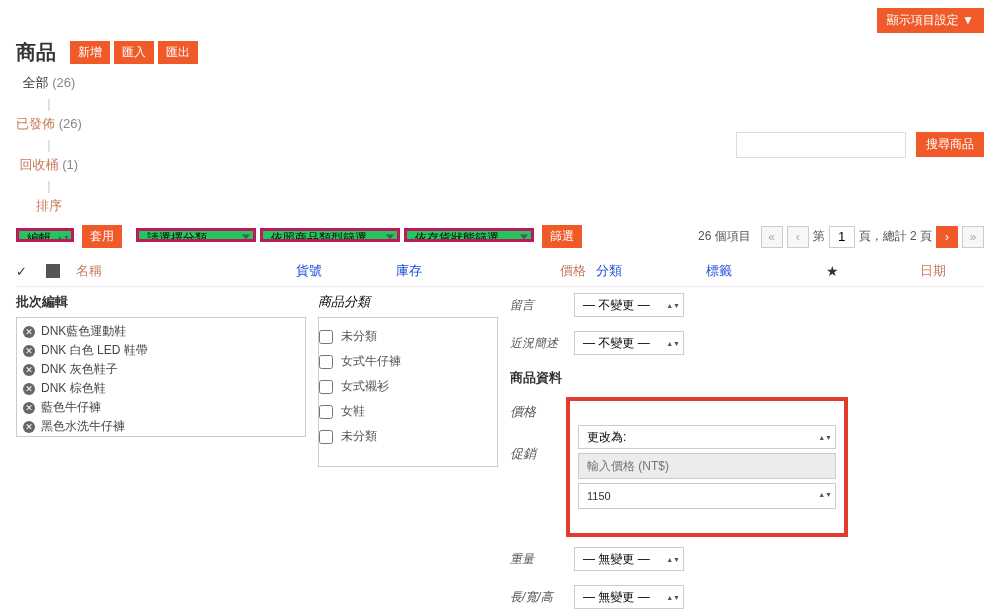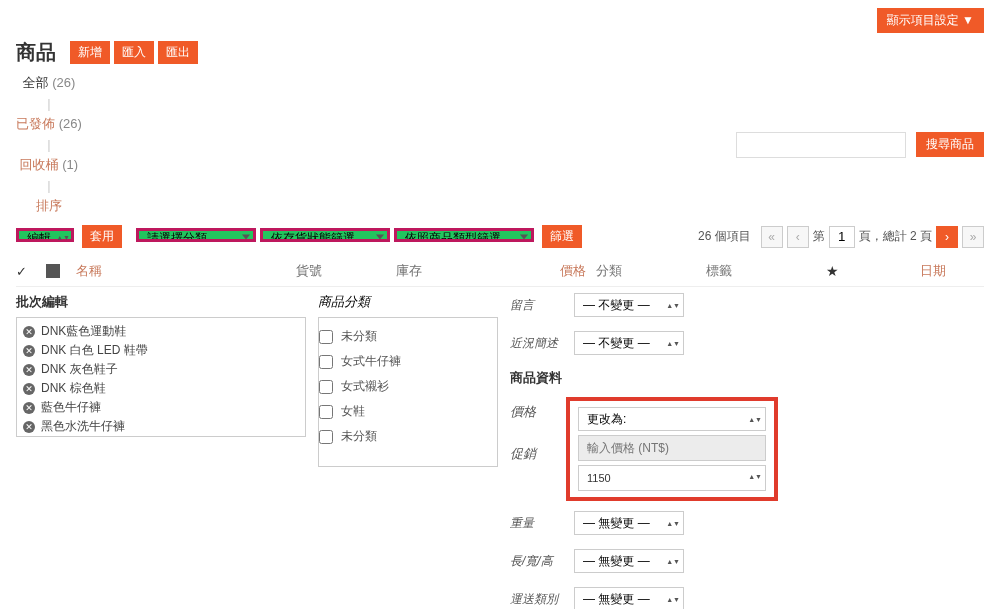--- a/index.html
+++ b/index.html
@@ -25,42 +25,42 @@
   .select-box select { height: 14px; border: 3px solid #be185d; background: #22c55e; padding: 0 20px 0 8px; font-size: 12px; appearance: none; -webkit-appearance: none; cursor:pointer; }
   .select-box::after { content: ""; position: absolute; right: 6px; top: 50%; transform: translateY(-50%); width: 0; height: 0; border-left: 4px solid transparent; border-right: 4px solid transparent; border-top: 5px solid #555; pointer-events: none; }
   .select-box.dual::after { content:""; border:none; }
   .select-box.dual .arrows { position:absolute; right:4px; top:50%; transform:translateY(-50%); display:flex; flex-direction:column; font-size:7px; line-height:7px; color:#555; pointer-events:none; }
   .pager { display: flex; align-items: center; gap: 4px; font-size: 12px; color: #555; }
   .pager .count-text { margin-right: 6px; }
   .pager .pgbtn { border:1px solid #ccc; background:#f7f7f7; width:22px; height:22px; display:flex; align-items:center; justify-content:center; color:#aaa; cursor:pointer; }
   .pager .pginput { width:26px; height:22px; text-align:center; border:1px solid #ccc; }
   .table-header { display: grid; grid-template-columns: 30px 30px 220px 100px 100px 100px 110px 120px 40px 80px; align-items:center; padding: 6px 0; border-bottom:1px solid #eee; font-size:13px;}
   .table-header .th { color:#c8795b; font-weight:500; }
-  .table-header .th.plain { color:#737373; }
+  .table-header .th.plain { color:#1d4ed8; }
   .main-area { display:flex; gap:12px; margin-top:6px; }
   .col-left { width: 290px; }
   .col-mid { width: 180px; }
   .col-right { flex:1; }
   .section-header { font-weight:600; font-size:13px; margin-bottom:6px; color:#333; }
   .product-list-box { border:1px solid #ccc; height:120px; overflow-y:auto; padding:4px 6px; position:relative; }
   .product-list-box::-webkit-scrollbar { width:10px; }
   .product-list-box::-webkit-scrollbar-thumb { background:#ccc; }
   .product-row { display:flex; align-items:center; gap:6px; padding:1px 0; font-size:12px; color:#444; }
   .product-row .x-icon { width:12px; height:12px; border-radius:50%; background:#666; color:#fff; display:flex; align-items:center; justify-content:center; font-size:9px; cursor:pointer; }
   .cat-list-box { border:1px solid #ccc; height:150px; overflow-y:auto; padding:6px 0; }
   .cat-row { display:flex; align-items:center; gap:8px; padding:4px 0; font-size:12px; color:#555; }
   .cat-row input[type="checkbox"] { width:14px; height:14px; cursor:pointer; }
   .field-row { display:flex; align-items:center; margin-bottom:14px; font-size:12px; }
   .field-row .fld-label { width:60px; font-style:italic; color:#555; }
   .fld-select { width:100%; height:24px; border:1px solid #ccc; background:#fff; padding:0 18px 0 8px; font-size:12px; appearance:none; -webkit-appearance:none; cursor:pointer; }
   .fld-select-wrap { position:relative; display:inline-block; width:100%; }
   .fld-select-wrap .arrows { position:absolute; right:4px; top:50%; transform:translateY(-50%); display:flex; flex-direction:column; font-size:7px; line-height:7px; color:#555; pointer-events:none; }
   .tags-textarea { width:100%; height:56px; border:1px solid #ccc; padding:4px; resize:none; }
   .section-sub { font-weight:600; font-size:13px; margin:14px 0 10px 0; color:#333; }
-  .highlight-box { border:4px solid #e03b2c; padding:6px 8px; width:212px; margin-left:-4px; }
+  .highlight-box { border:4px solid #e03b2c; padding:24px 8px; width:282px; margin-left:-4px; }
   .highlight-box .fld-select-wrap { width:100%; }
   .highlight-box .price-input { width:100%; height:26px; border:1px solid #ccc; background:#ececec; padding:0 8px; margin-top:4px; font-size:12px; color:#888; }
   .highlight-box .sale-input { width:100%; height:26px; border:1px solid #ccc; padding:0 8px; margin-top:4px; font-size:11px; color:#333; }
   .star-icon { font-size:14px; color:#333; }
   .img-icon { width:14px; height:14px; background:#555; display:inline-block; }
   .check-icon::before { content:"✓"; color:#333; font-size:13px; }
 </style>
 </head>
 <body>
 
@@ -97,24 +97,24 @@
       <span class="select-box dual">
         <select><option>編輯</option></select>
         <span class="arrows">▲▼</span>
       </span>
       <button class="btn-orange small">套用</button>
       <span style="width:6px"></span>
       <span class="select-box">
         <select style="width:120px"><option>請選擇分類</option></select>
       </span>
       <span class="select-box">
+        <select style="width:140px"><option>依照商品類型篩選</option></select>
+      </span>
+      <span class="select-box">
         <select style="width:130px"><option>依存貨狀態篩選</option></select>
-      </span>
-      <span class="select-box">
-        <select style="width:140px"><option>依照商品類型篩選</option></select>
       </span>
       <button class="btn-orange small">篩選</button>
     </div>
     <div class="pager">
       <span class="count-text">26 個項目</span>
       <span class="pgbtn">«</span>
       <span class="pgbtn">‹</span>
       <span>第</span>
       <input class="pginput" value="1" style="">
       <span>頁，總計 2 頁</span>

